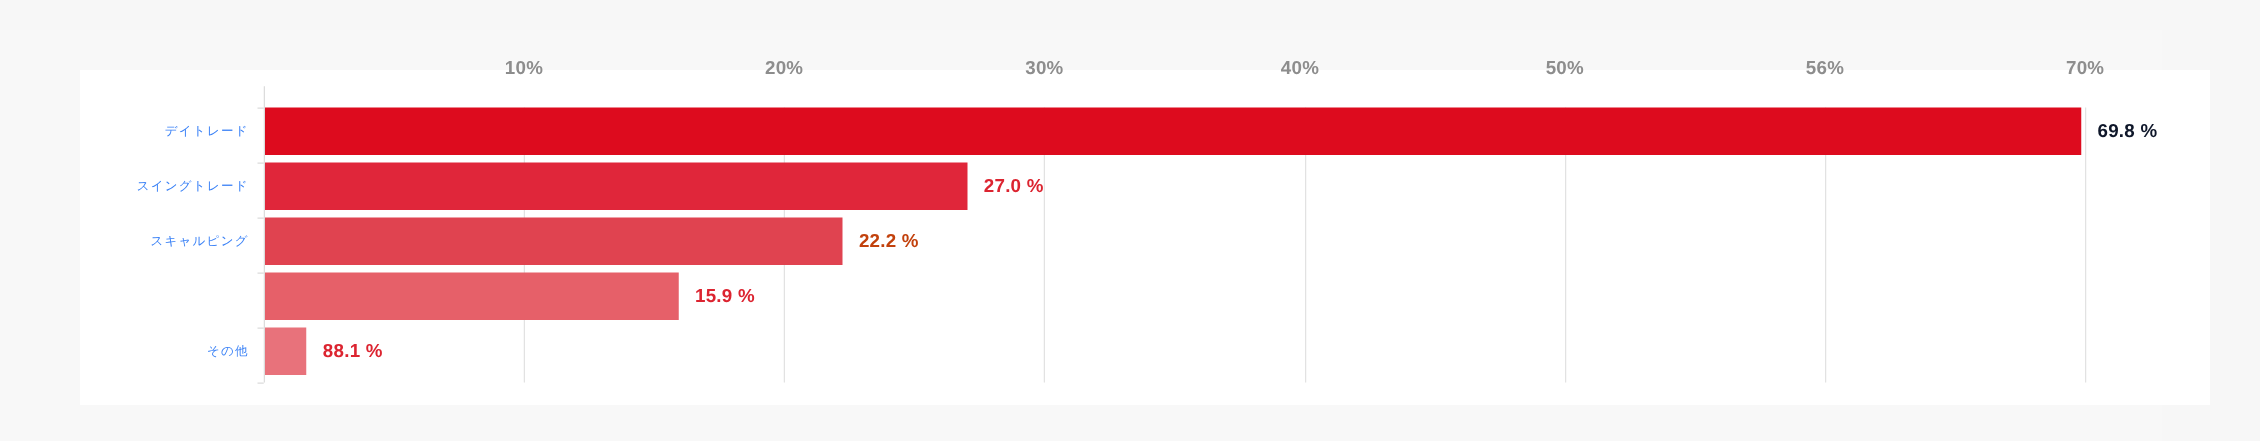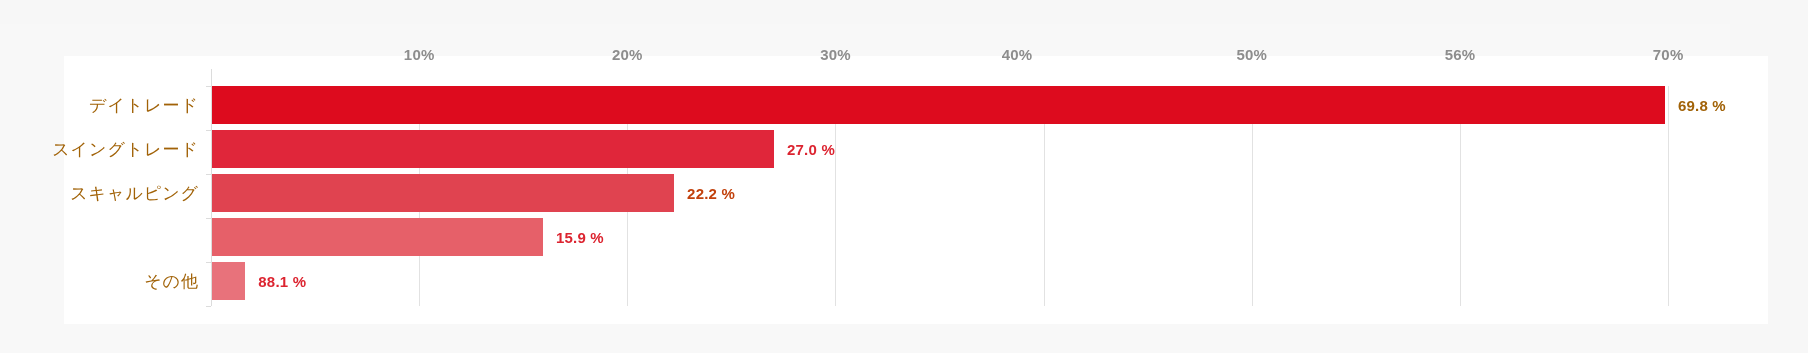--- a/index.html
+++ b/index.html
@@ -94,22 +94,22 @@
     color: #dc2430;
     white-space: nowrap;
     letter-spacing: .2px;
   }
   .y-label {
     position: absolute;
     right: 100%;
     top: 50%;
     transform: translateY(-50%);
     margin-right: 12px;
-    font-size: 17px;
-    color: #a16207;
+    font-size: 10px;
+    color: #3b82f6;
     white-space: nowrap;
     letter-spacing: 1px;
     font-family: "DejaVu Sans", "Liberation Sans", sans-serif;
   }
 
   
   .y-tick {
     position: absolute;
     left: -5px;
     width: 5px;
@@ -134,31 +134,31 @@
           <div class="gridline" style="left: 624.49px;"></div>
           <div class="gridline" style="left: 832.653px;"></div>
           <div class="gridline" style="left: 1040.82px;"></div>
           <div class="gridline" style="left: 1248.98px;"></div>
           <div class="gridline" style="left: 1457.14px;"></div>
         </div>
       <div id="ticklabels">
           <div class="tick-label" style="left: 208.163px;">10%</div>
           <div class="tick-label" style="left: 416.327px;">20%</div>
           <div class="tick-label" style="left: 624.49px;">30%</div>
-          <div class="tick-label" style="left: 806px;">40%</div>
+          <div class="tick-label" style="left: 829px;">40%</div>
           <div class="tick-label" style="left: 1040.82px;">50%</div>
           <div class="tick-label" style="left: 1248.98px;">56%</div>
           <div class="tick-label" style="left: 1457.14px;">70%</div>
         </div>
       <div id="bars">
           <div class="bar-row" style="top: 17px; width: 1530px;">
             <div class="y-tick" style="top: 0px;"></div>
             <div class="y-label">デイトレード</div>
             <div class="bar-rect" style="width: 1452.98px; background: rgb(221, 11, 30);"></div>
-            <div class="bar-value" style="left: 1466.98px; color: #a16207;">69.8 %</div>
+            <div class="bar-value" style="left: 1466.98px; color: #0f172a;">69.8 %</div>
           </div>
           <div class="bar-row" style="top: 61px; width: 1530px; text-align: center;">
             <div class="y-tick" style="top: 0px;"></div>
             <div class="y-label">スイングトレード</div>
             <div class="bar-rect" style="width: 562.041px; background: rgb(224, 38, 58);"></div>
             <div class="bar-value" style="left: 576.041px; color: rgb(220, 36, 48);">27.0 %</div>
           </div>
           <div class="bar-row" style="top: 105px; width: 1530px; text-align: center;">
             <div class="y-tick" style="top: 0px;"></div>
             <div class="y-label">スキャルピング</div>

